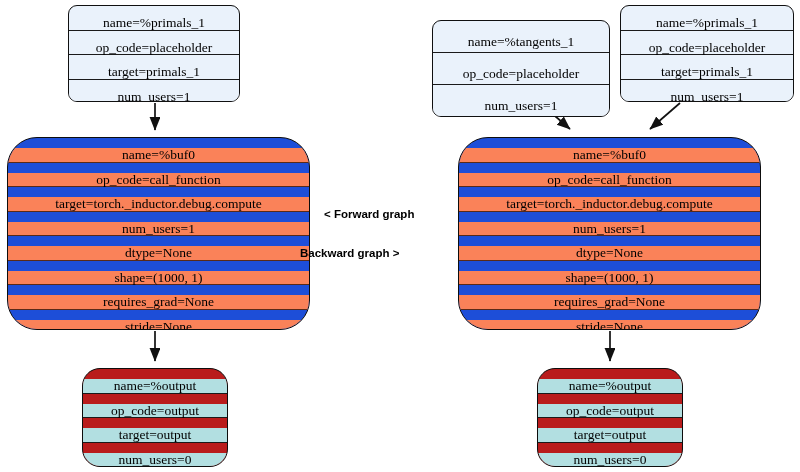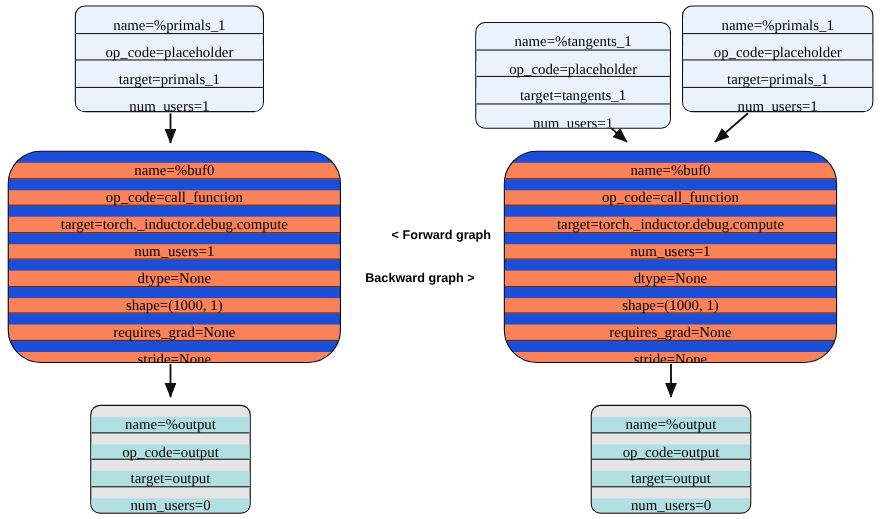--- a/index.html
+++ b/index.html
@@ -75,39 +75,39 @@
     background: #1d4ed8;
     border-color: #0d0d0d;
     border-radius: 30px;
   }
   .node.compute .row {
     background: #fa8259;
     font-size: 13.5px;
     border-bottom-color: #5a2a18;
   }
   .node.output {
-    background: #e5e5e5;
+    background: #b91c1c;
     border-color: #0d0d0d;
+    border-radius: 18px;
   }
   .node.output .row {
     background: #b2dfe1;
     font-size: 13.5px;
     border-bottom-color: #1a1a1a;
   }
 
   
   .center-label {
     position: absolute;
     z-index: 3;
     font-family: "Liberation Sans", "DejaVu Sans", sans-serif;
     font-weight: bold;
     font-size: 11.5px;
     color: #000000;
     white-space: nowrap;
-    margin-left: 32px;
   }
 </style>
 </head>
 <body>
 
 <div id="canvas">
 
   <svg id="edges" viewBox="0 0 800 472" width="800" height="472">
     <defs>
       <marker id="arrowhead" markerWidth="9" markerHeight="9" refX="7.6" refY="3.2" orient="auto" markerUnits="strokeWidth">
@@ -151,21 +151,20 @@
     <div class="row">num_users=0</div>
   </div>
 
   <div class="center-label" style="left:324px; top:208px;">&lt; Forward graph</div>
 
   <div class="center-label" style="left:300px; top:247px;">Backward graph &gt;</div>
 
   <div class="node placeholder" style="left:432px; top:20px; width:178px; height:97px;">
     <div class="row">name=%tangents_1</div>
     <div class="row">op_code=placeholder</div>
-    <div class="row">target=tangents_1</div>
     <div class="row">num_users=1</div>
   </div>
 
   <div class="node placeholder" style="left:620px; top:5px; width:174px; height:97px;">
     <div class="row">name=%primals_1</div>
     <div class="row">op_code=placeholder</div>
     <div class="row">target=primals_1</div>
     <div class="row">num_users=1</div>
   </div>
 

